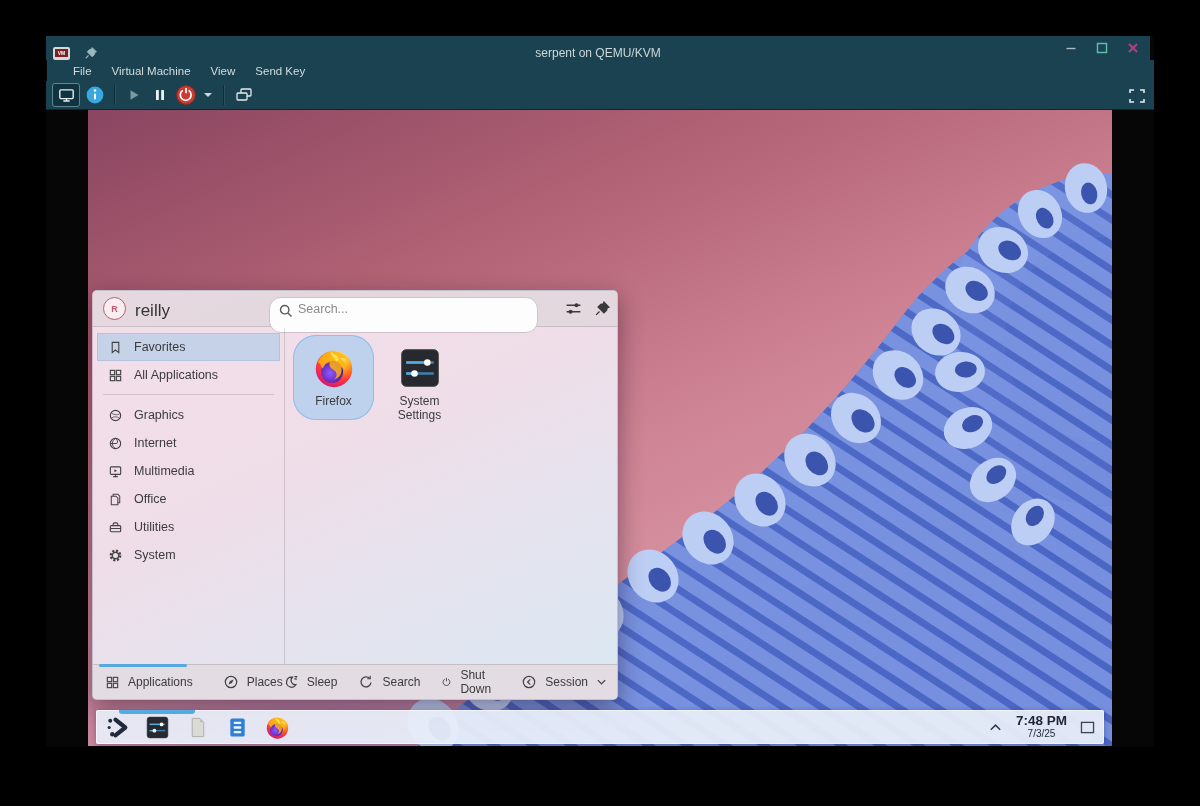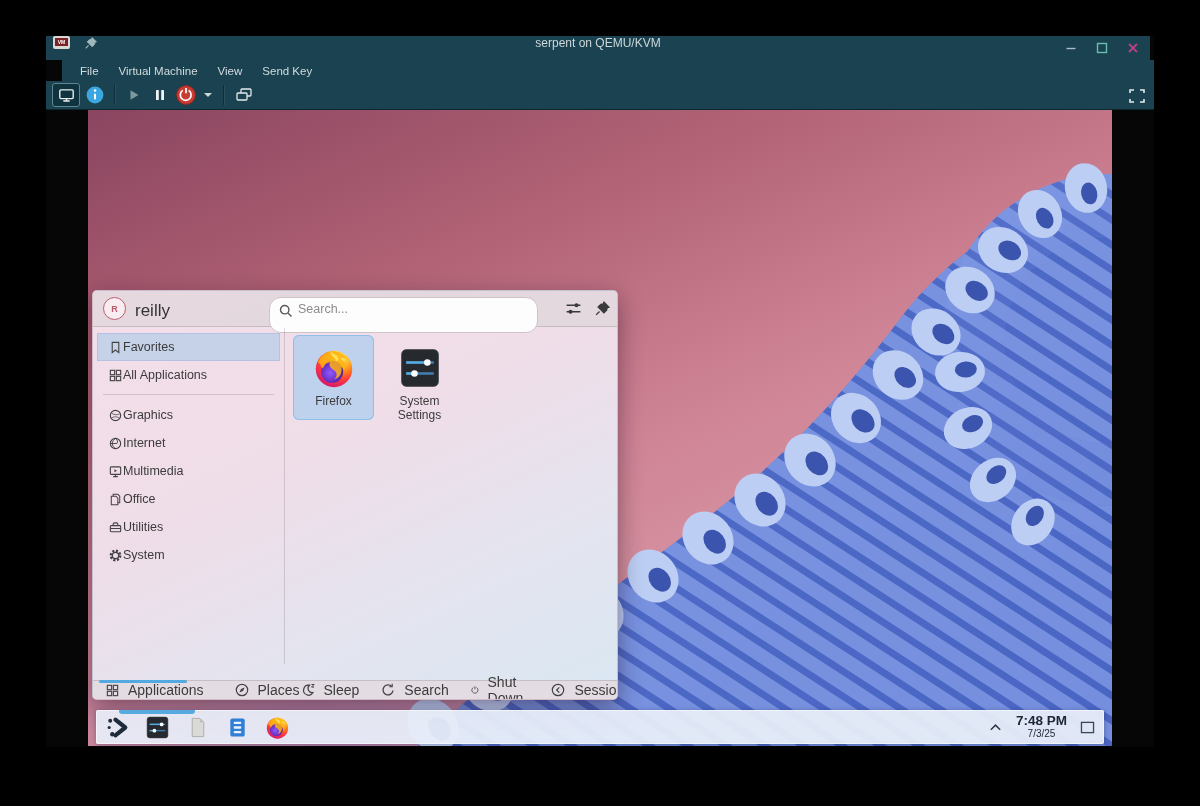--- a/index.html
+++ b/index.html
@@ -1,30 +1,30 @@
 <!DOCTYPE html>
 <html><head>
 <meta charset="utf-8">
 <style>
   * { margin:0; padding:0; box-sizing:border-box; }
   html,body { width:1200px; height:806px; background:#000; overflow:hidden;
               font-family:"Liberation Sans", sans-serif; }
 
   
   #vm-window { position:absolute; left:46px; top:36px; width:1108px; height:711px; background:#060606; }
-  #titlebar { position:absolute; left:0; top:0; right:4px; height:24px; background:#1a4250; display:flex; align-items:flex-start; }
+  #titlebar { position:absolute; left:0; top:0; right:4px; height:24px; background:#1a4250; display:flex; align-items:flex-end; }
   #vm-appicon { width:17px; height:13px; margin-left:7px; background:#d8d8d4; border-radius:2px; position:relative; }
   #vm-appicon .scr { position:absolute; left:2px; top:2px; right:2px; bottom:3px; background:#7b2125; color:#fff;
                      font-size:5px; line-height:8px; text-align:center; font-weight:bold; letter-spacing:0; }
   #titlebar .pin { margin-left:14px; }
   #win-title { position:absolute; left:0; right:0; text-align:center; color:#ccd8db; font-size:12px; pointer-events:none; }
   .win-ctl { position:absolute; top:3px; width:18px; height:18px; display:flex; align-items:center; justify-content:center; }
   #ctl-min { right:70px; } #ctl-max { right:39px; } #ctl-close { right:8px; }
 
-  #menubar { position:absolute; left:16px; top:24px; right:0; height:21px; background:#1a4250; display:flex; align-items:center; padding-left:8px; }
+  #menubar { position:absolute; left:1px; top:24px; right:0; height:21px; background:#1a4250; display:flex; align-items:center; padding-left:16px; }
   .menu-item { color:#d2dcdf; font-size:11.5px; padding:0 10px; height:100%; display:flex; align-items:center; }
 
   #vm-toolbar { position:absolute; left:0; top:45px; right:0; height:29px; background:#1a4250; border-bottom:1px solid #0d2731; display:flex; align-items:center; }
   .tb-btn { height:24px; display:flex; align-items:center; justify-content:center; border-radius:3px; }
   #tb-console { width:28px; margin-left:6px; background:#10343f; border:1px solid #5d868f; }
   #tb-details { width:26px; margin-left:2px; }
   .tb-sep { width:1px; height:20px; background:#0e2f39; margin:0 6px; box-shadow:1px 0 0 rgba(255,255,255,.08); }
   #tb-fullscreen { position:absolute; right:8px; top:7px; width:18px; height:16px; }
 
   
@@ -44,34 +44,34 @@
   #ko-search { position:absolute; left:176px; top:6px; width:269px; height:36px; background:#fdfdfd;
                border:1px solid #cdc3c9; border-radius:12px; }
   #ko-search svg { position:absolute; left:8px; top:4.5px; }
   #ko-search input { position:absolute; left:28px; top:1px; width:230px; height:20px; border:none; outline:none;
                      background:transparent; font-size:12.5px; color:#444; font-family:"Liberation Sans",sans-serif; }
   #ko-search input::placeholder { color:#8b8b8b; }
   #ko-configure { position:absolute; left:472px; top:9px; }
   #ko-pin { position:absolute; left:501px; top:9px; }
 
   #ko-sidebar { position:absolute; left:0; top:37px; width:192px; bottom:35px; border-right:1px solid rgba(0,0,0,.13); padding:5px 4px; }
-  .ko-item { height:28px; display:flex; align-items:center; padding-left:11px; border-radius:0;
+  .ko-item { height:28px; display:flex; align-items:center; gap:11px; padding-left:11px; border-radius:0;
              font-size:12.5px; color:#3b3b3b; }
   .ko-item.active { background:#c6d2e8; box-shadow:inset 0 0 0 1px #b2c2e0; }
   .ko-sep { border:none; border-top:1px solid rgba(0,0,0,.13); margin:5px 6px 6px 6px; }
   .ko-item svg { flex:0 0 auto; }
 
   #ko-content { position:absolute; left:193px; top:37px; right:0; bottom:35px; padding:7px; display:flex; gap:5px; align-items:flex-start; }
   .tile { width:81px; min-height:85px; border-radius:6px; padding-top:7px; text-align:center;
           font-size:12px; color:#3b3b3b; line-height:14px; }
-  .tile.selected { background:rgba(150,199,240,.55); box-shadow:inset 0 0 0 1px #8dbfe9; }
+  .tile.selected { background:rgba(150,199,240,.55); box-shadow:inset 0 0 0 1px #8dbfe9;border-radius:23px; }
   .tile .ticon { height:52px; display:flex; align-items:center; justify-content:center; }
 
-  #ko-footer { position:absolute; left:0; bottom:0; right:0; height:19px; background:rgba(228,219,226,.92);
-               border-top:1px solid rgba(0,0,0,.13); display:flex; align-items:center; font-size:14px; color:#3b3b3b; }
+  #ko-footer { position:absolute; left:0; bottom:0; right:0; height:35px; background:rgba(228,219,226,.92);
+               border-top:1px solid rgba(0,0,0,.13); display:flex; align-items:center; font-size:12px; color:#3b3b3b; }
   #ko-tab-indicator { position:absolute; left:6px; top:-1px; width:88px; height:3px; background:#53a9e0; border-radius:2px; }
   .ko-f-item { display:flex; align-items:center; gap:8px; }
   #ko-tabs { display:flex; gap:30px; margin-left:12px; }
   #ko-actions { display:flex; gap:21px; margin-left:auto; margin-right:10px; align-items:center; }
 
   
   #taskbar { position:absolute; left:8px; right:8px; top:600px; height:34px; border-radius:2px;
              background:rgba(232,237,248,.94); box-shadow:0 1px 5px rgba(20,25,60,.35), inset 0 0 0 1px rgba(255,255,255,.55);
              display:flex; align-items:center; }
   #task-indicator { position:absolute; left:23px; top:0; width:76px; height:4px; background:#57aadf; border-radius:0 0 3px 3px; }

